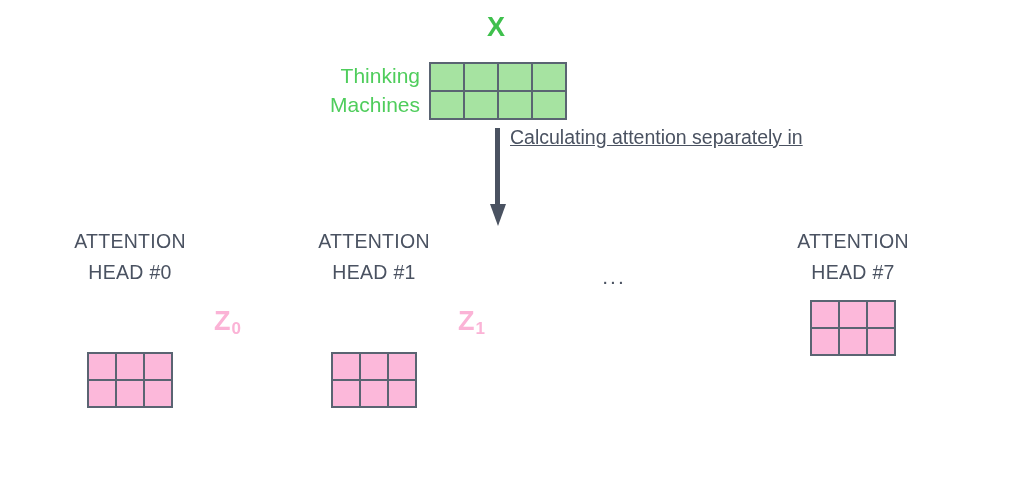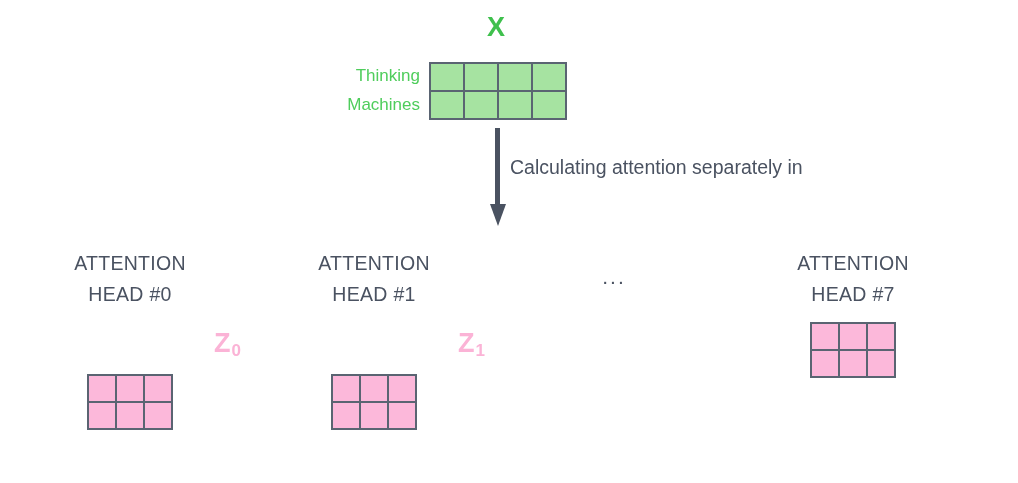--- a/index.html
+++ b/index.html
@@ -45,21 +45,21 @@
     top: 0;
     transform: translateX(-50%);
   }
   #token-labels {
     position: absolute;
     left: 0px;
     top: 55px;
     width: 180px;
     text-align: right;
     color: #4fcd5c;
-    font-size: 17px;
+    font-size: 21px;
     line-height: 29px;
     font-weight: 400;
   }
   #green-matrix {
     position: absolute;
     left: 189px;
     top: 56px;
   }
 
   
@@ -99,32 +99,33 @@
     left: 1px;
     top: 76px;
     width: 0;
     height: 0;
     border-left: 8px solid transparent;
     border-right: 8px solid transparent;
     border-top: 22px solid #4a5261;
   }
   #arrow-caption {
     left: 510px;
-    top: 152px;
+    top: 122px;
     width: 420px;
     font-size: 19.5px;
     line-height: 30px;
     color: #4a5261;
     font-weight: 400;
+    text-decoration: underline;
   }
 
   
   .head-col {
     position: absolute;
-    top: 248px;
+    top: 226px;
     width: 220px;
     text-align: center;
   }
   .head-title {
     font-size: 19.5px;
     line-height: 31px;
     color: #4a5261;
     letter-spacing: 0.3px;
     white-space: pre-line;
   }

